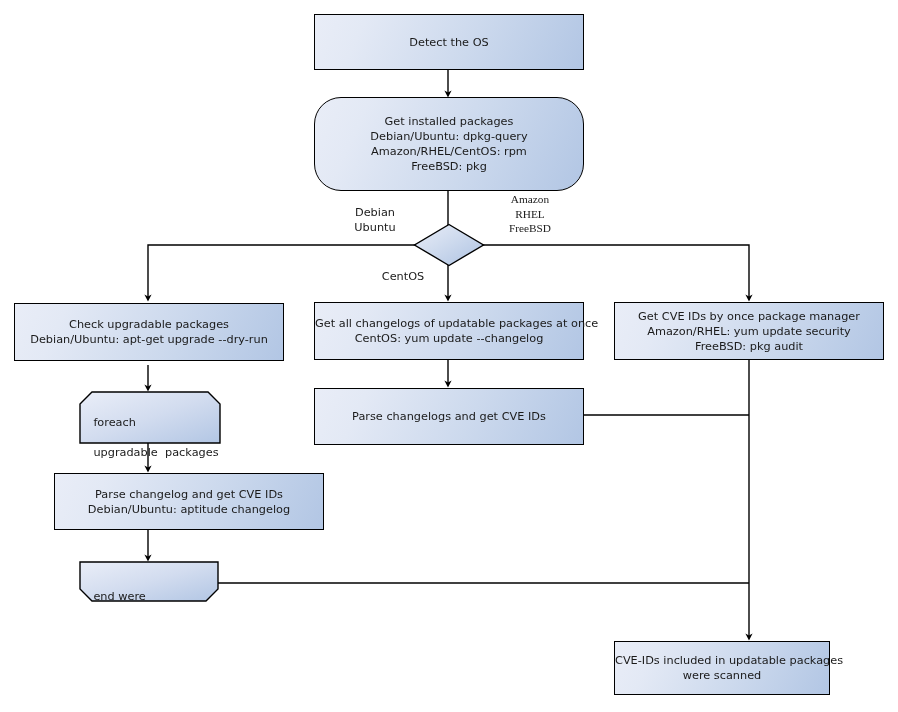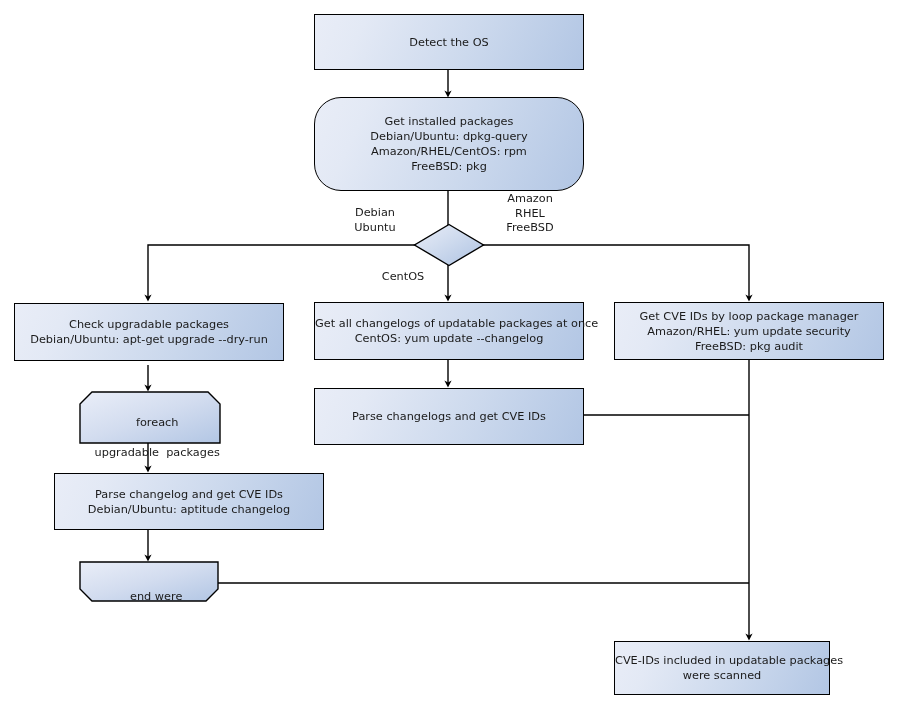--- a/index.html
+++ b/index.html
@@ -60,21 +60,20 @@
     height: 712px;
     z-index: 1;
     overflow: visible;
   }
   .ov-txt {
     position: absolute;
     z-index: 5;
     font-size: 11.3px;
     line-height: 15px;
     color: #1a1a1a;
-    text-align: center;
     white-space: pre;
   }
 </style>
 </head>
 <body>
 
 <div id="canvas">
 
   <svg class="wires" viewBox="0 0 898 712" xmlns="http://www.w3.org/2000/svg">
     <defs>
@@ -143,21 +142,21 @@
 
   <div class="node" style="left:314px; top:302px; width:270px; height:58px;">
     <span class="txt">
       <span>Get all changelogs of updatable packages at once</span><br>
       <span>CentOS: yum update --changelog</span>
     </span>
   </div>
 
   <div class="node" style="left:614px; top:302px; width:270px; height:58px;">
     <span class="txt">
-      <span>Get CVE IDs by loop package manager</span><br>
+      <span>Get CVE IDs by once package manager</span><br>
       <span>Amazon/RHEL: yum update security</span><br>
       <span>FreeBSD: pkg audit</span>
     </span>
   </div>
 
   <svg class="loopshape" style="left:79px; top:391px; width:142px; height:53px;" viewBox="0 0 142 53" xmlns="http://www.w3.org/2000/svg">
     <defs>
       <linearGradient id="gradLoopA" x1="0" y1="0" x2="1" y2="1">
         <stop offset="0%" stop-color="#eaeef8"></stop>
         <stop offset="50%" stop-color="#d2dcef"></stop>
@@ -199,19 +198,19 @@
   <div class="node" style="left:614px; top:641px; width:216px; height:54px;">
     <span class="txt">
       <span>CVE-IDs included in updatable packages</span><br>
       <span>were scanned</span>
     </span>
   </div>
 
   <div class="edge-label" style="left:339px; top:206px; width:72px; text-align:center;">Debian
 Ubuntu</div>
 
-  <div class="edge-label" style="left:494px; top:192px; width:72px; text-align:center;">Amazon
+  <div class="edge-label" style="left:494px; top:192px; width:72px; text-align:center;font-family:Liberation Serif, serif;">Amazon
 RHEL
 FreeBSD</div>
 
   <div class="edge-label" style="left:373px; top:270px; width:60px; text-align:center;">CentOS</div>
 
 </div>
 
 </body></html>

